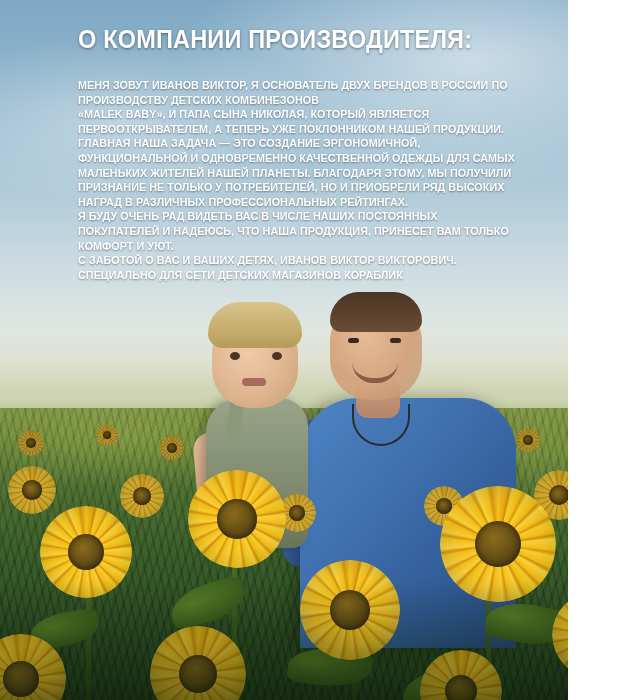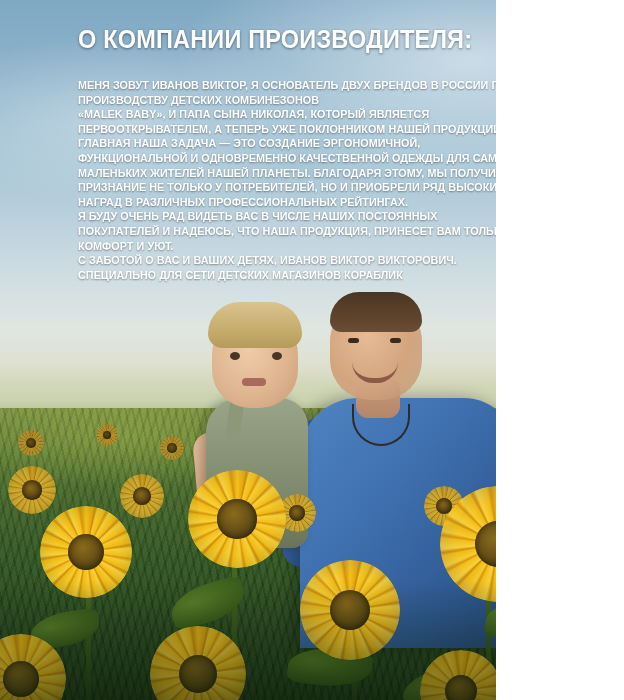--- a/index.html
+++ b/index.html
@@ -8,21 +8,21 @@
     background: #ffffff;
   }
   body {
     width: 624px;
     height: 700px;
     font-family: "Liberation Sans", sans-serif;
     overflow: hidden;
   }
   .poster {
     position: relative;
-    width: 496px;
+    width: 568px;
     height: 700px;
     overflow: hidden;
     background: #ffffff;
   }
   
   .photo {
     position: absolute;
     left: 0;
     top: 0;
     width: 624px;

